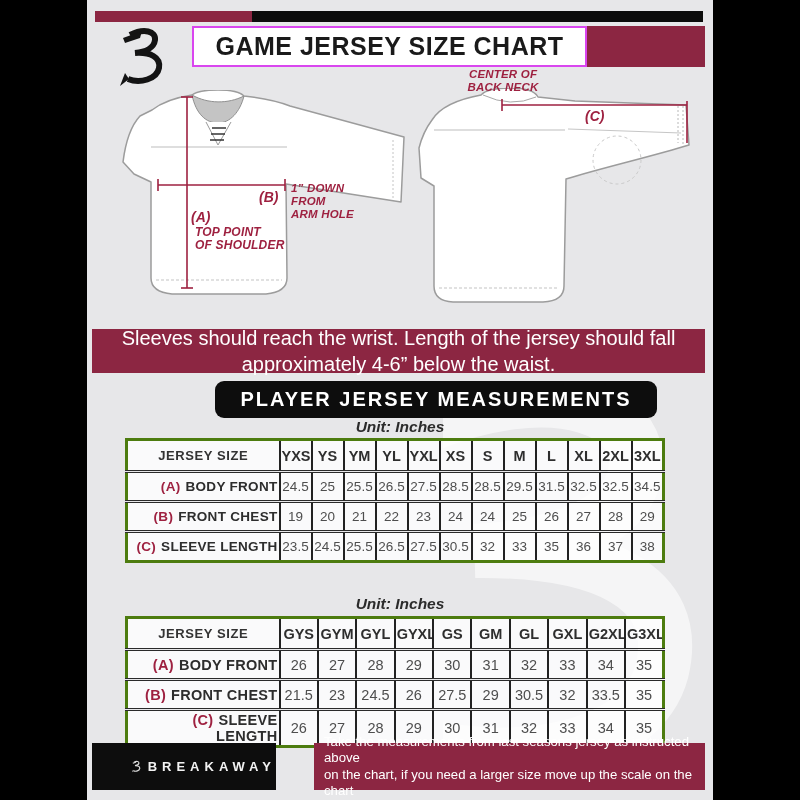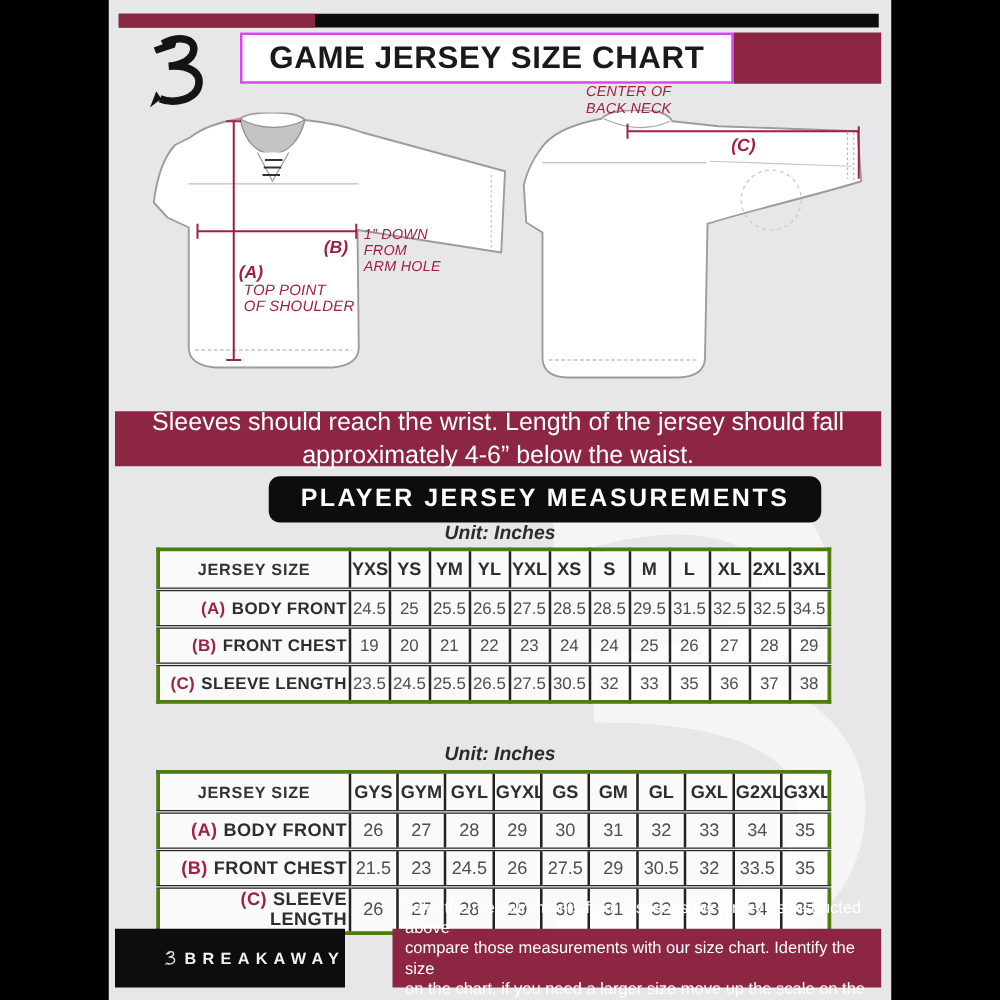--- a/index.html
+++ b/index.html
@@ -9,21 +9,21 @@
   .abs{position:absolute;}
   
   .topbar{left:8px;top:11px;width:608px;height:11px;background:#0c0c0c;}
   .topbar .maroon-seg{position:absolute;left:0;top:0;width:157px;height:11px;background:var(--maroon,#8c2642);}
   .title-box{left:105px;top:26px;width:395px;height:41px;background:#fff;border:2px solid #d946ef;box-sizing:border-box;display:flex;align-items:center;justify-content:center;}
   .title-box h1{margin:0;font-size:25px;font-weight:800;letter-spacing:.5px;color:#1a1a1a;white-space:nowrap;}
   .title-maroon{left:500px;top:26px;width:118px;height:41px;background:var(--maroon,#8c2642);}
   .brand-logo{left:24px;top:26px;width:62px;height:62px;}
   
   .dlabel{color:var(--label-maroon,#9e2140);font-weight:bold;font-style:italic;}
-  .dnote{color:var(--label-maroon,#9e2140);font-weight:normal;font-style:italic;font-size:11.5px;line-height:1.12;letter-spacing:.2px;}
+  .dnote{color:var(--label-maroon,#9e2140);font-weight:bold;font-style:italic;font-size:11.5px;line-height:1.12;letter-spacing:.2px;}
   .cbn{left:346px;top:68px;width:140px;text-align:center;}
   .lbl-c{left:498px;top:108px;font-size:14px;}
   .lbl-b{left:172px;top:189px;font-size:14px;}
   .note-b{left:204px;top:182px;}
   .lbl-a{left:104px;top:209px;font-size:14px;}
   .note-a{left:108px;top:226px;font-size:12px;}
   
   .notice{left:5px;top:329px;width:613px;height:44px;background:var(--maroon,#8c2642);color:#fff;
           display:flex;flex-direction:column;align-items:center;justify-content:center;font-size:20px;line-height:1.32;}
   
@@ -302,19 +302,18 @@
       <div class="footer-black">
         <svg width="22" height="31" viewBox="0 0 44 62">
           <path d="M10,9 C24,2 36,5 35,14 C34,22 25,26 15,27 C30,26 41,31 39,42 C37,53 20,58 8,53" fill="none" stroke="#dcdcdc" stroke-width="6"></path>
           <path d="M3,12 L22,5 L20,12 L5,17 Z" fill="#dcdcdc"></path>
           <path d="M9,53 L0,60 L5,47 Z" fill="#dcdcdc"></path>
         </svg>
         <span class="footer-brand">BREAKAWAY</span>
       </div>
       <div class="footer-maroon">
           <div>Take the measurements from last seasons jersey as instructed above</div>
-          <div>compare those measurements  with our size chart. Identify the size</div>
           <div>on the chart, if you need a larger size move up the scale on the chart</div>
         </div>
     </div>
 
   </div>
 </div>
 
 </body></html>

